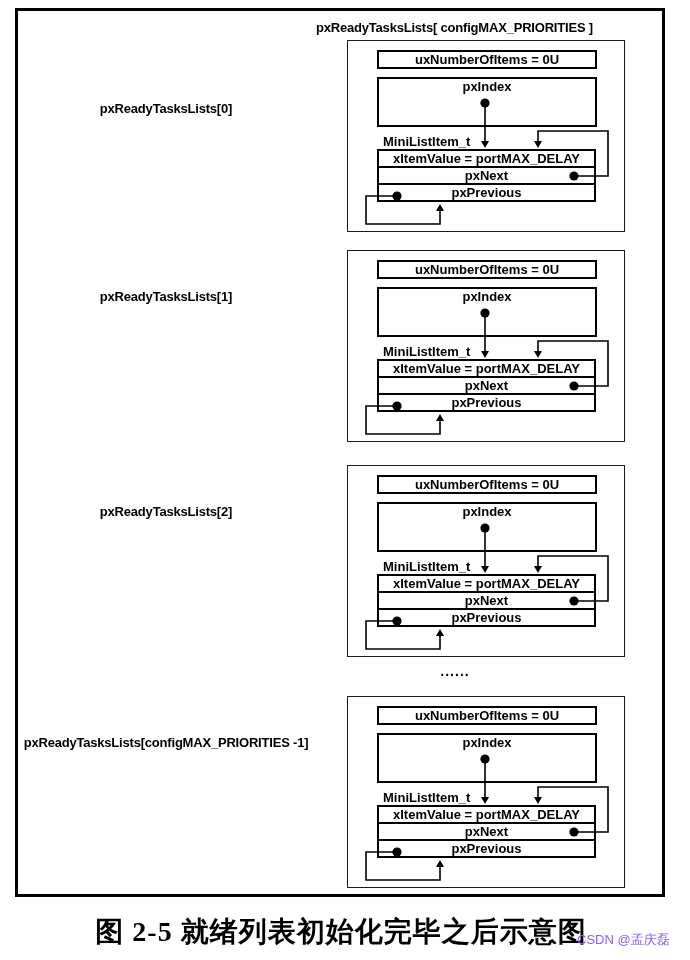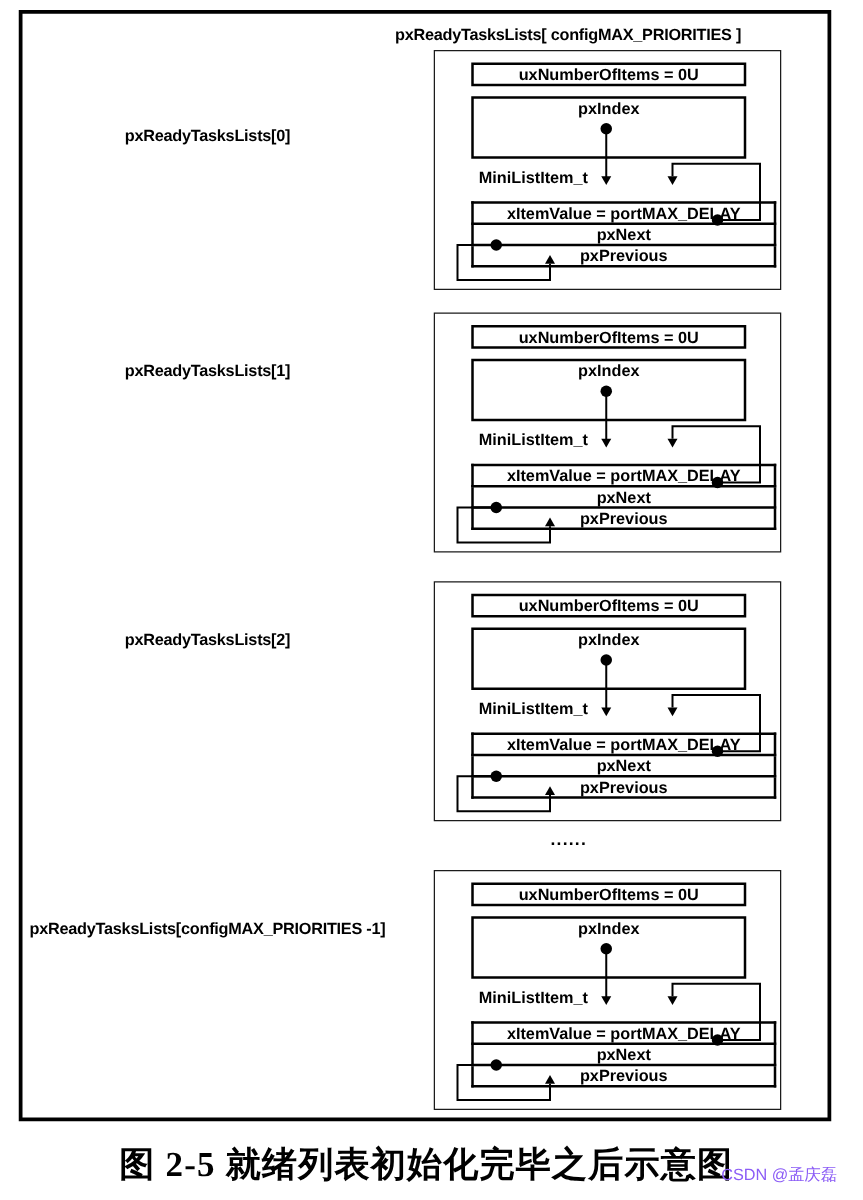--- a/index.html
+++ b/index.html
@@ -31,21 +31,21 @@
     box-sizing:border-box; text-align:center; font-size:13px; font-weight:bold;
     background:#fff;
   }
   .num-box   { top:9px;  height:19px; line-height:15px; }
   .index-box { top:36px; height:50px; line-height:16px; }
   .struct-label {
     position:absolute; left:35px; top:93px;
     font-size:13px; font-weight:bold; white-space:nowrap;
   }
   .mini-table {
-    position:absolute; left:29px; top:120px; width:244px;
+    position:absolute; left:29px; top:108px; width:219px;
     border-collapse:collapse; table-layout:fixed;
   }
   .mini-table td {
     border:2px solid #000; height:15px; padding:0;
     text-align:center; font-size:13px; font-weight:bold; line-height:15px;
     font-family:"Liberation Sans", sans-serif;
   }
   .pointers { position:absolute; left:0; top:0; width:278px; height:192px; }
   .separator {
     position:absolute; left:455px; top:663px; transform:translateX(-50%);

